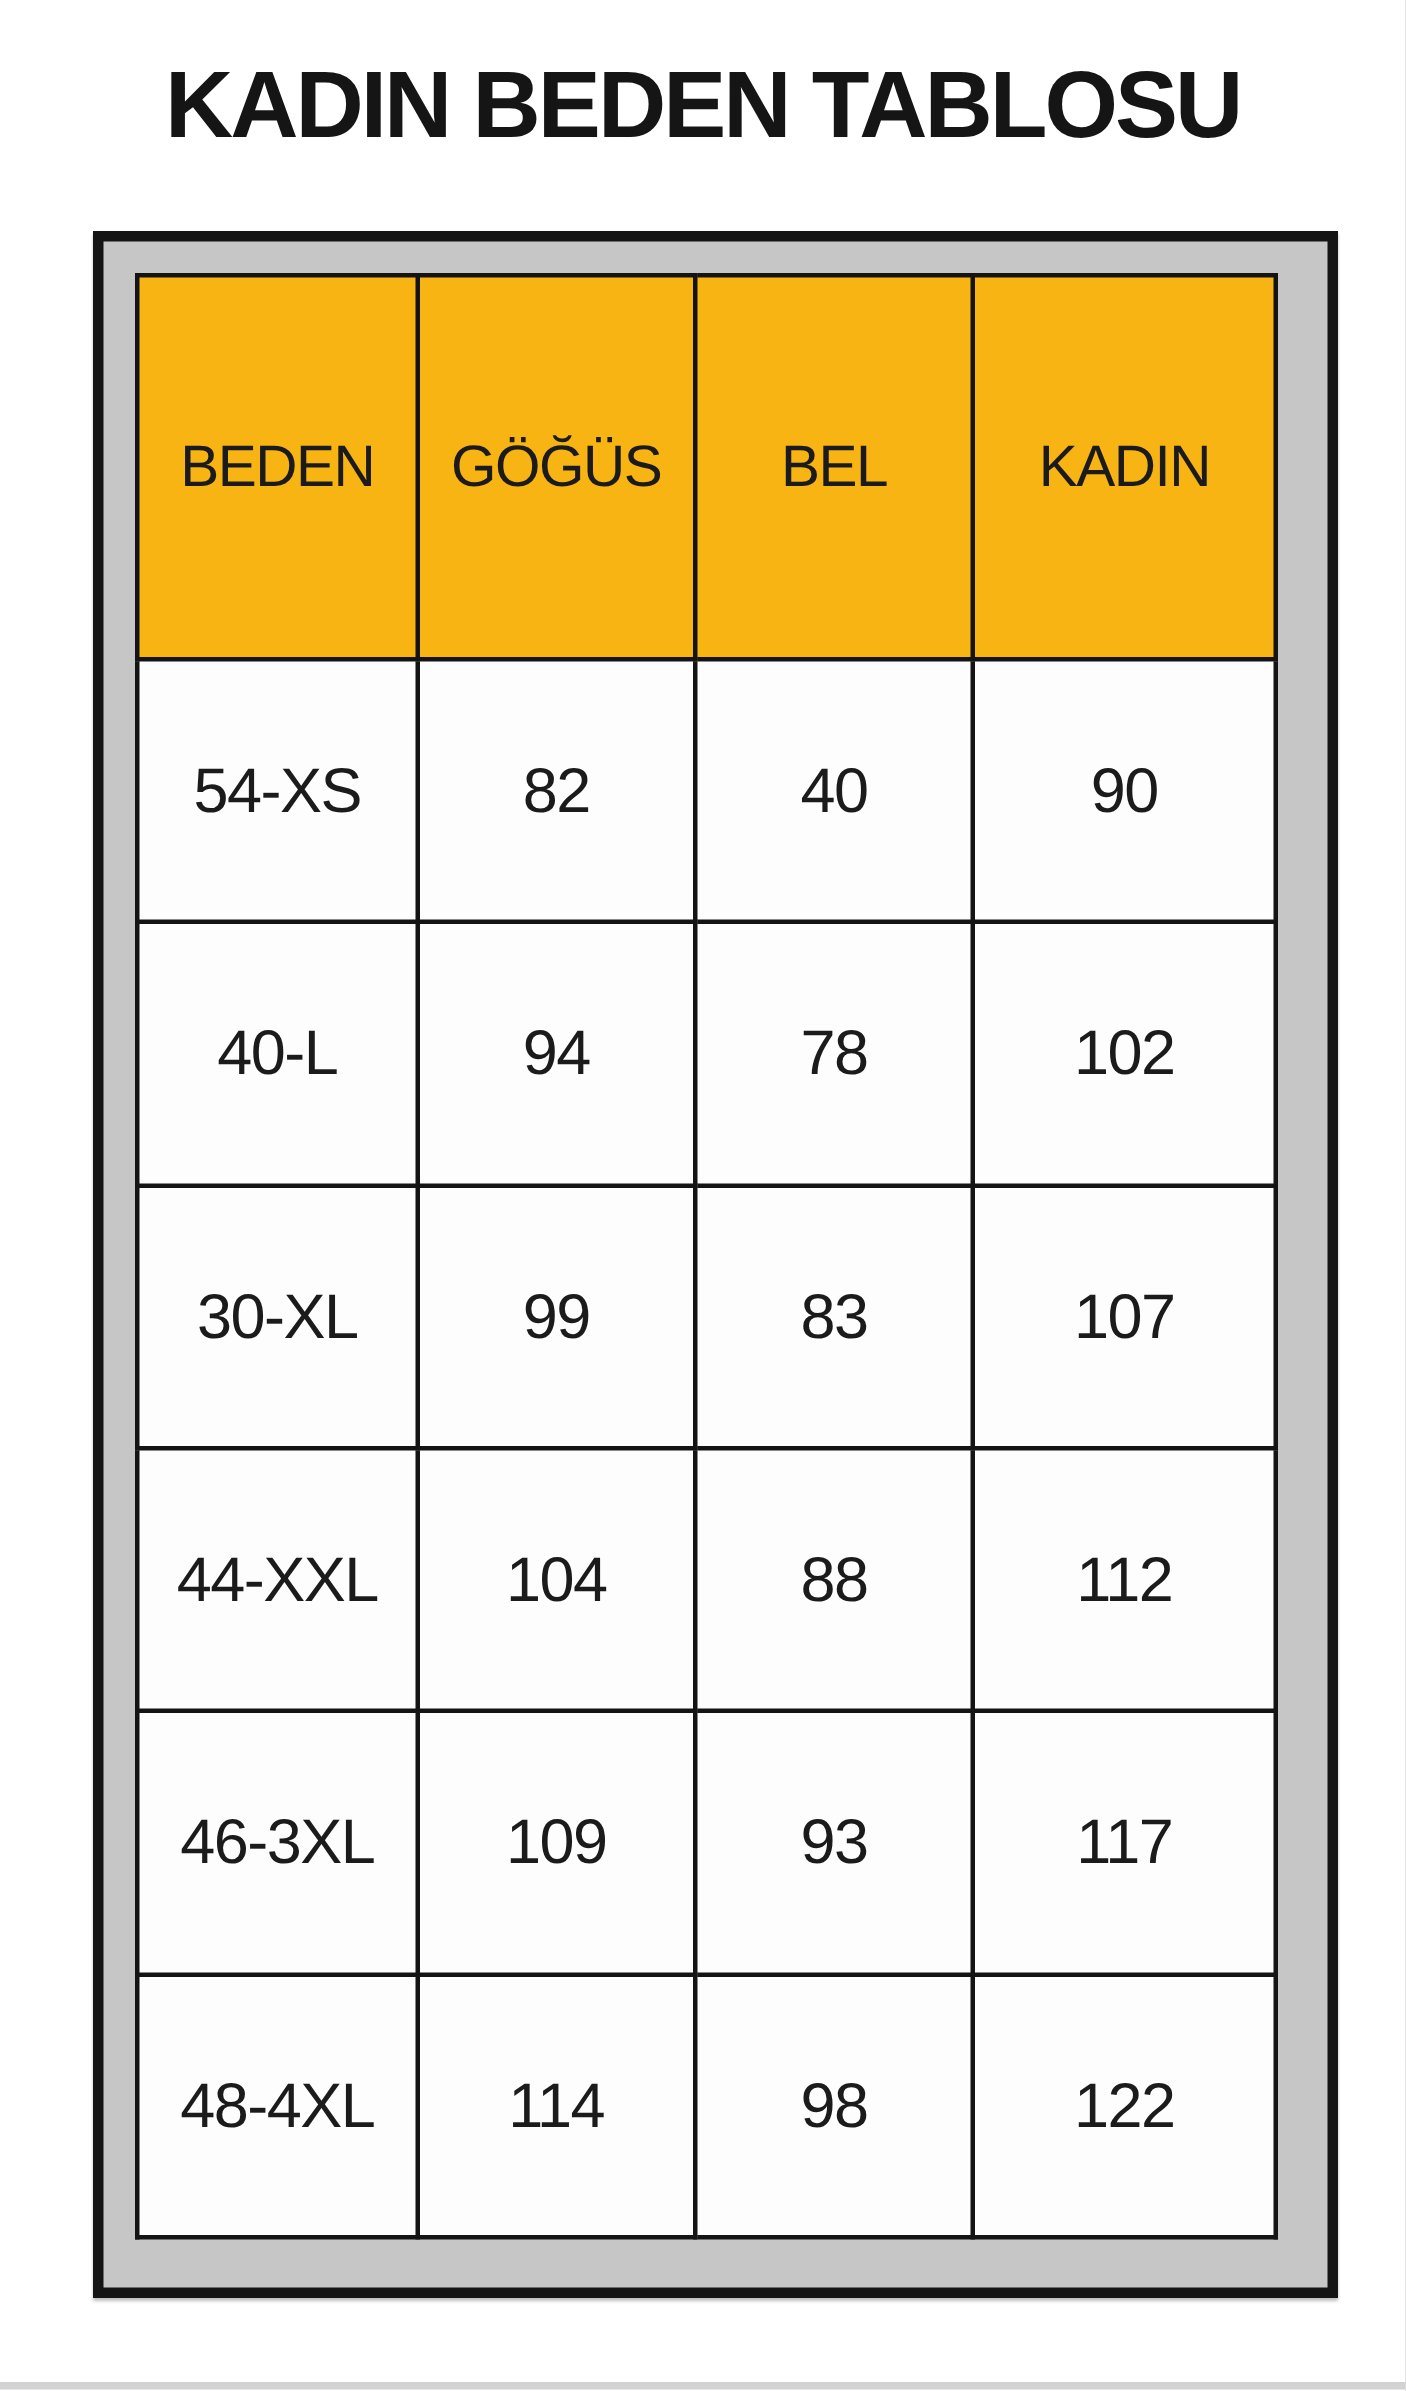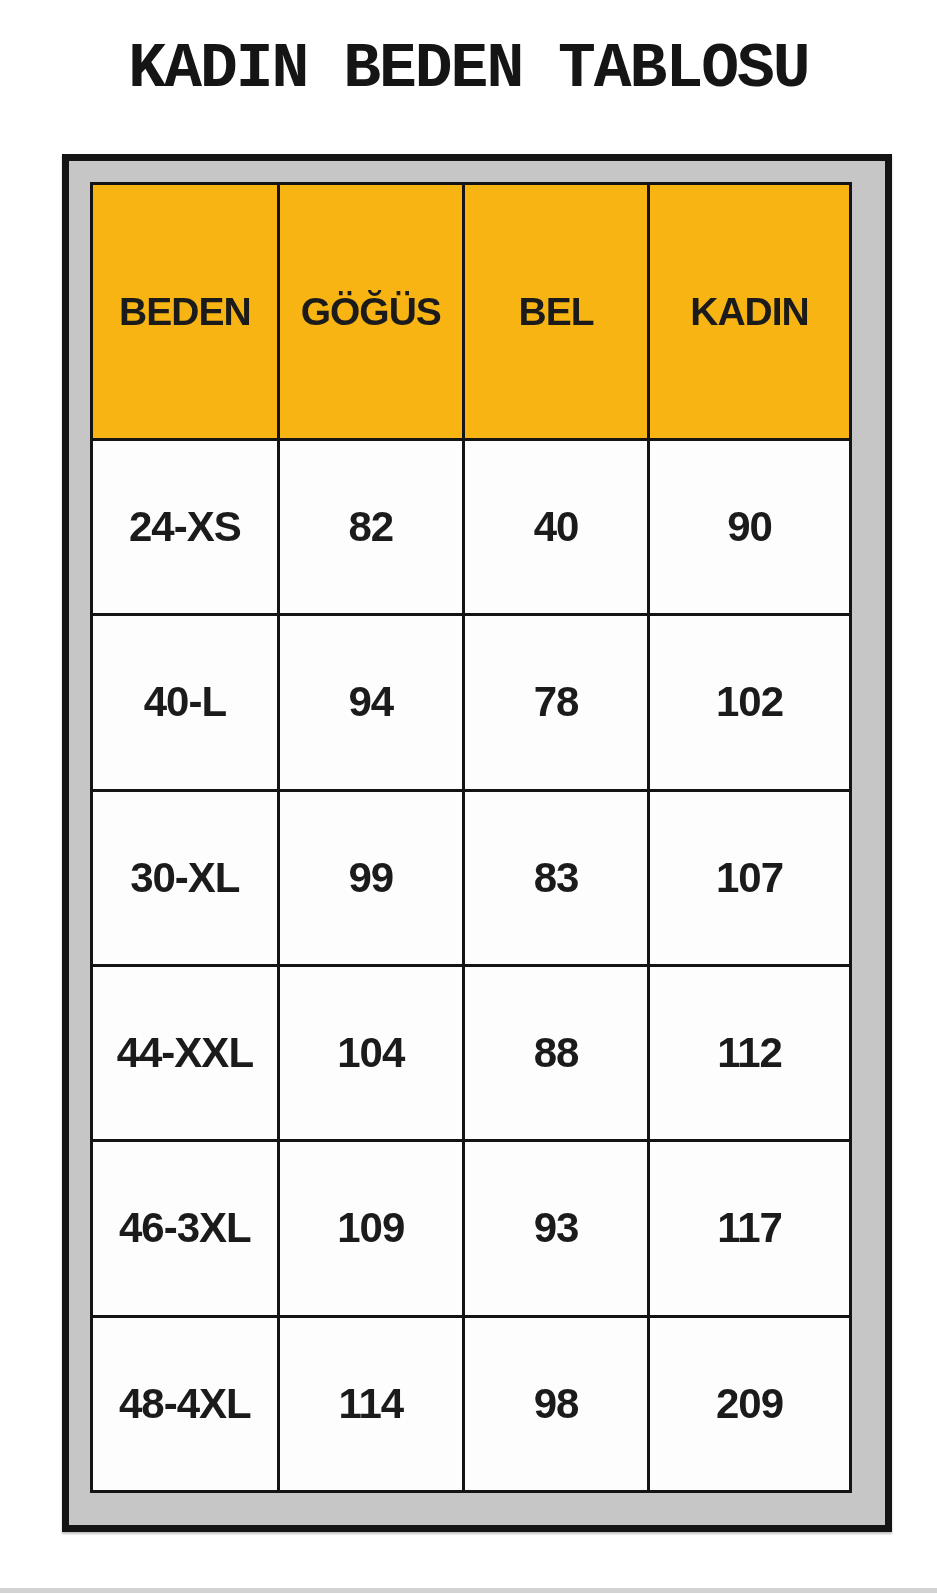--- a/index.html
+++ b/index.html
@@ -25,21 +25,20 @@
     position: absolute;
     top: 34px;
     left: 0;
     width: 100%;
     text-align: center;
     font-size: 63px;
     font-weight: bold;
     letter-spacing: -2px;
     color: #151515;
     white-space: nowrap;
-    font-family: Liberation Mono, monospace;
   }
   .frame {
     position: absolute;
     left: 62px;
     top: 154px;
     width: 830px;
     height: 1378px;
     border: 7px solid var(--border);
     background: var(--frame-bg);
     padding: 21px 33px 32px 21px;
@@ -49,21 +48,21 @@
     width: 100%;
     height: 100%;
     border-collapse: collapse;
     table-layout: fixed;
   }
   .size-table th,
   .size-table td {
     border: 3px solid var(--border);
     text-align: center;
     vertical-align: middle;
-    font-weight: bold;
+    font-weight: normal;
     color: var(--text);
     background: #fdfdfd;
     letter-spacing: -1px;
   }
   .size-table thead th {
     background: var(--header-bg);
     font-size: 39px;
     height: 256px;
   }
   .size-table td {
@@ -94,21 +93,21 @@
     <thead>
       <tr>
           <th>BEDEN</th>
           <th>GÖĞÜS</th>
           <th>BEL</th>
           <th>KADIN</th>
         </tr>
     </thead>
     <tbody>
         <tr>
-          <td>24-XS</td>
+          <td>54-XS</td>
           <td>82</td>
           <td>40</td>
           <td>90</td>
         </tr>
         <tr>
           <td>40-L</td>
           <td>94</td>
           <td>78</td>
           <td>102</td>
         </tr>
@@ -127,19 +126,19 @@
         <tr>
           <td>46-3XL</td>
           <td>109</td>
           <td>93</td>
           <td>117</td>
         </tr>
         <tr>
           <td>48-4XL</td>
           <td>114</td>
           <td>98</td>
-          <td>209</td>
+          <td>122</td>
         </tr>
       </tbody>
   </table>
 </div>
 
 <div class="bottom-artifact"></div>
 
 </body></html>

